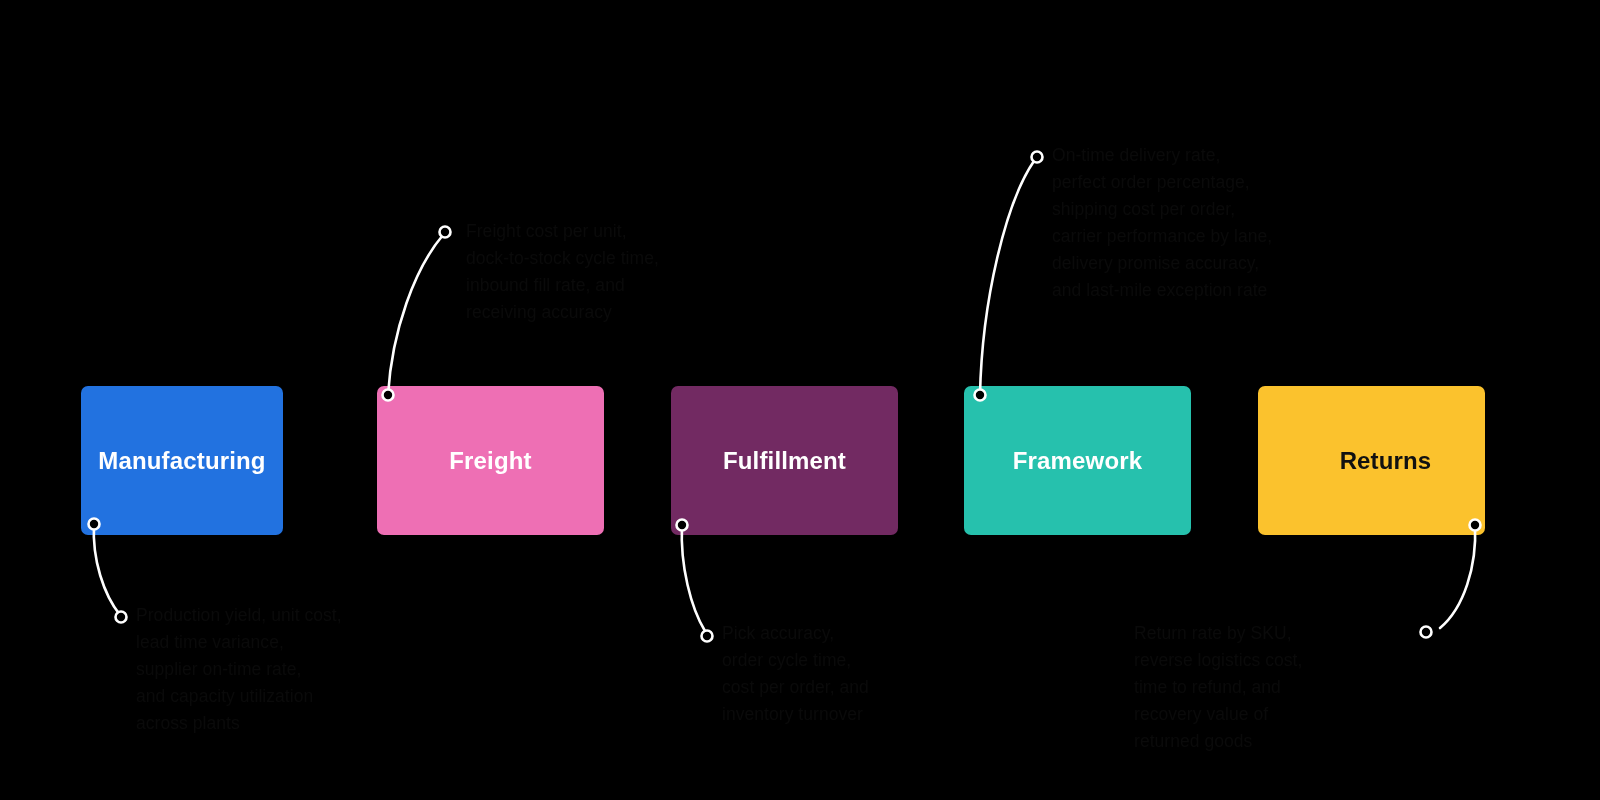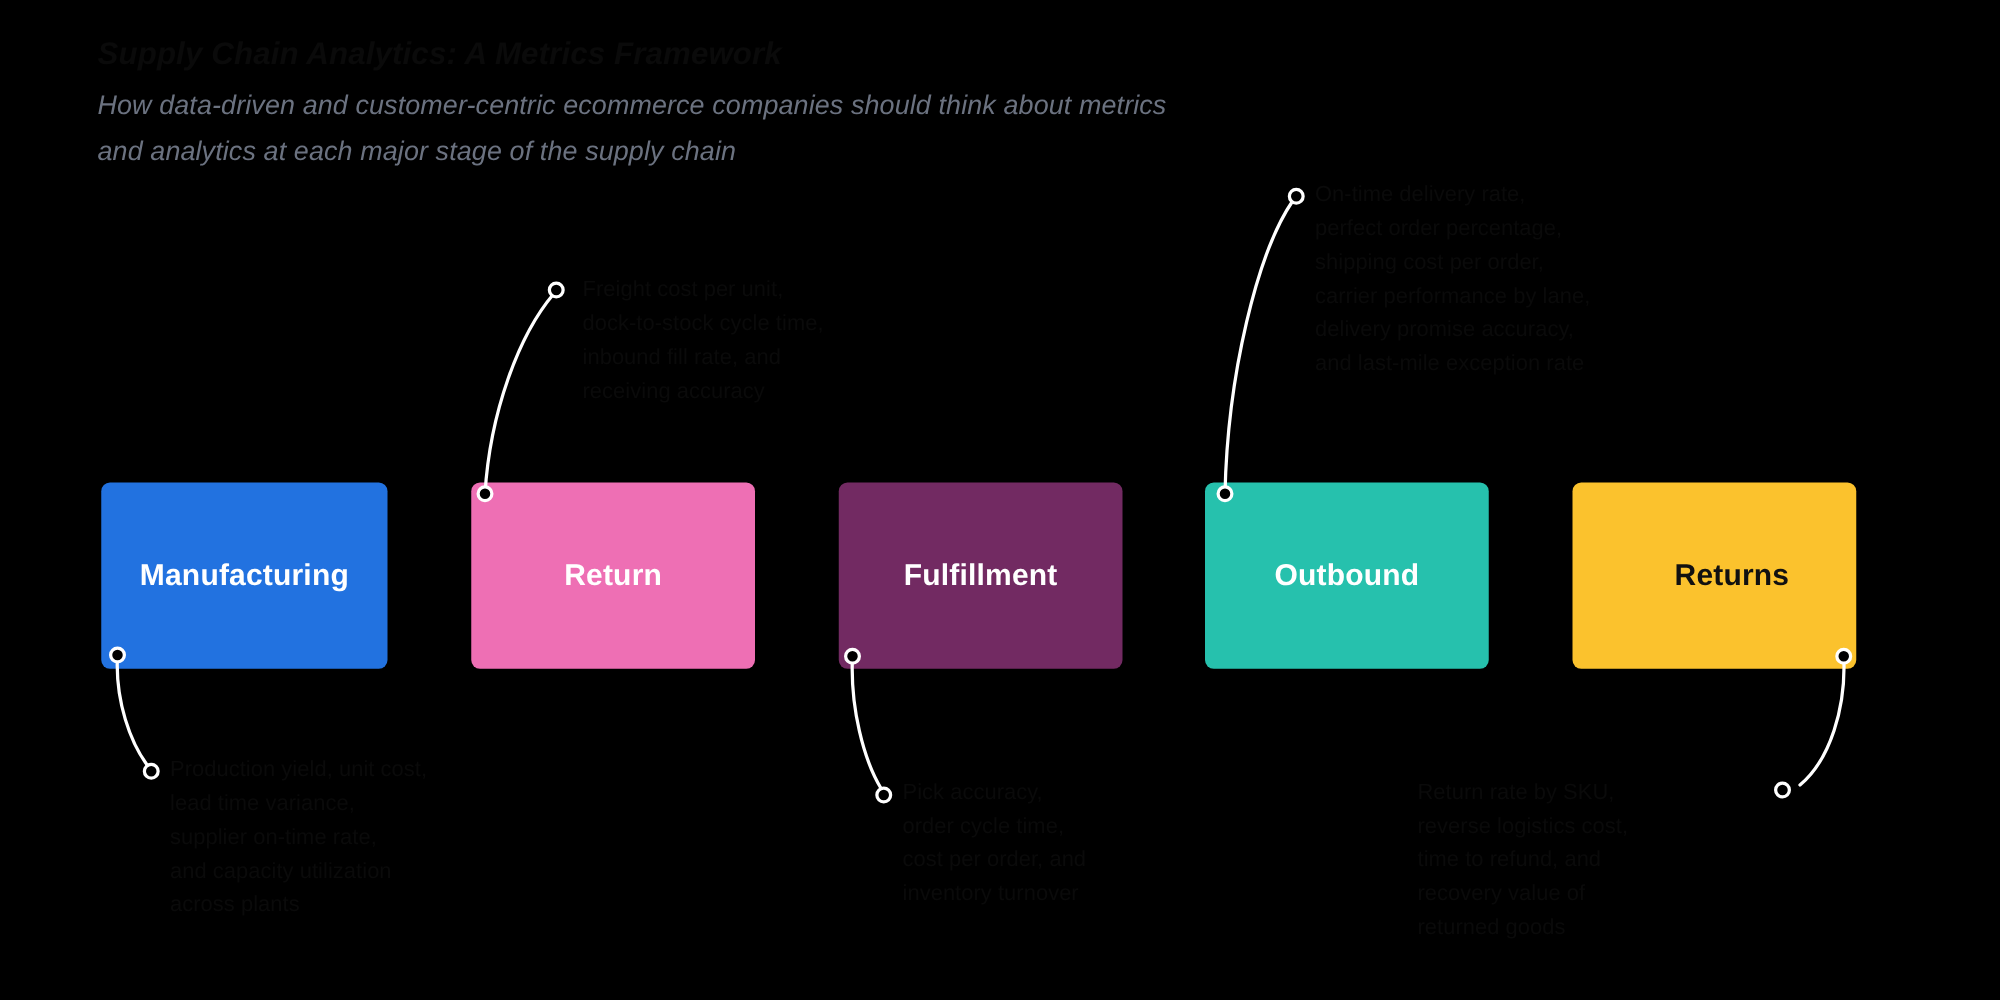--- a/index.html
+++ b/index.html
@@ -100,37 +100,33 @@
     fill: #000000;
     stroke: #ffffff;
     stroke-width: 2.6;
   }
 </style>
 </head>
 <body>
 
 <div id="canvas">
 
-  <div id="header">
-    <div id="title">Supply Chain Analytics: A Metrics Framework</div>
-    <div id="subtitle">How data-driven and customer-centric ecommerce companies should think about metrics and analytics at each major stage of the supply chain</div>
-  </div>
 
   <div id="stages-layer">
-      <div class="stage-box" style="left: 81px; width: 229px; background: rgb(34, 114, 224);">
+      <div class="stage-box" style="left: 81px; width: 202px; background: rgb(34, 114, 224);">
         <span class="stage-label" style="color: rgb(255, 255, 255);">Manufacturing</span>
       </div>
       <div class="stage-box" style="left: 377px; width: 227px; background: rgb(238, 111, 180);">
-        <span class="stage-label" style="color: rgb(255, 255, 255);">Return</span>
+        <span class="stage-label" style="color: rgb(255, 255, 255);">Freight</span>
       </div>
       <div class="stage-box" style="left: 671px; width: 227px; background: rgb(114, 42, 98); align-items: center;">
         <span class="stage-label" style="color: rgb(255, 255, 255);">Fulfillment</span>
       </div>
       <div class="stage-box" style="left: 964px; width: 227px; background: rgb(38, 193, 173);">
-        <span class="stage-label" style="color: rgb(255, 255, 255);">Outbound</span>
+        <span class="stage-label" style="color: rgb(255, 255, 255);">Framework</span>
       </div>
       <div class="stage-box" style="left: 1258px; width: 227px; background: rgb(251, 194, 45);">
         <span class="stage-label" style="color: rgb(17, 17, 17); margin-left: 28px;">Returns</span>
       </div>
     </div>
 
   <div id="notes-layer">
       <div class="note" style="left: 136px; top: 602px; width: 250px;">Production yield, unit cost,
 lead time variance,
 supplier on-time rate,

